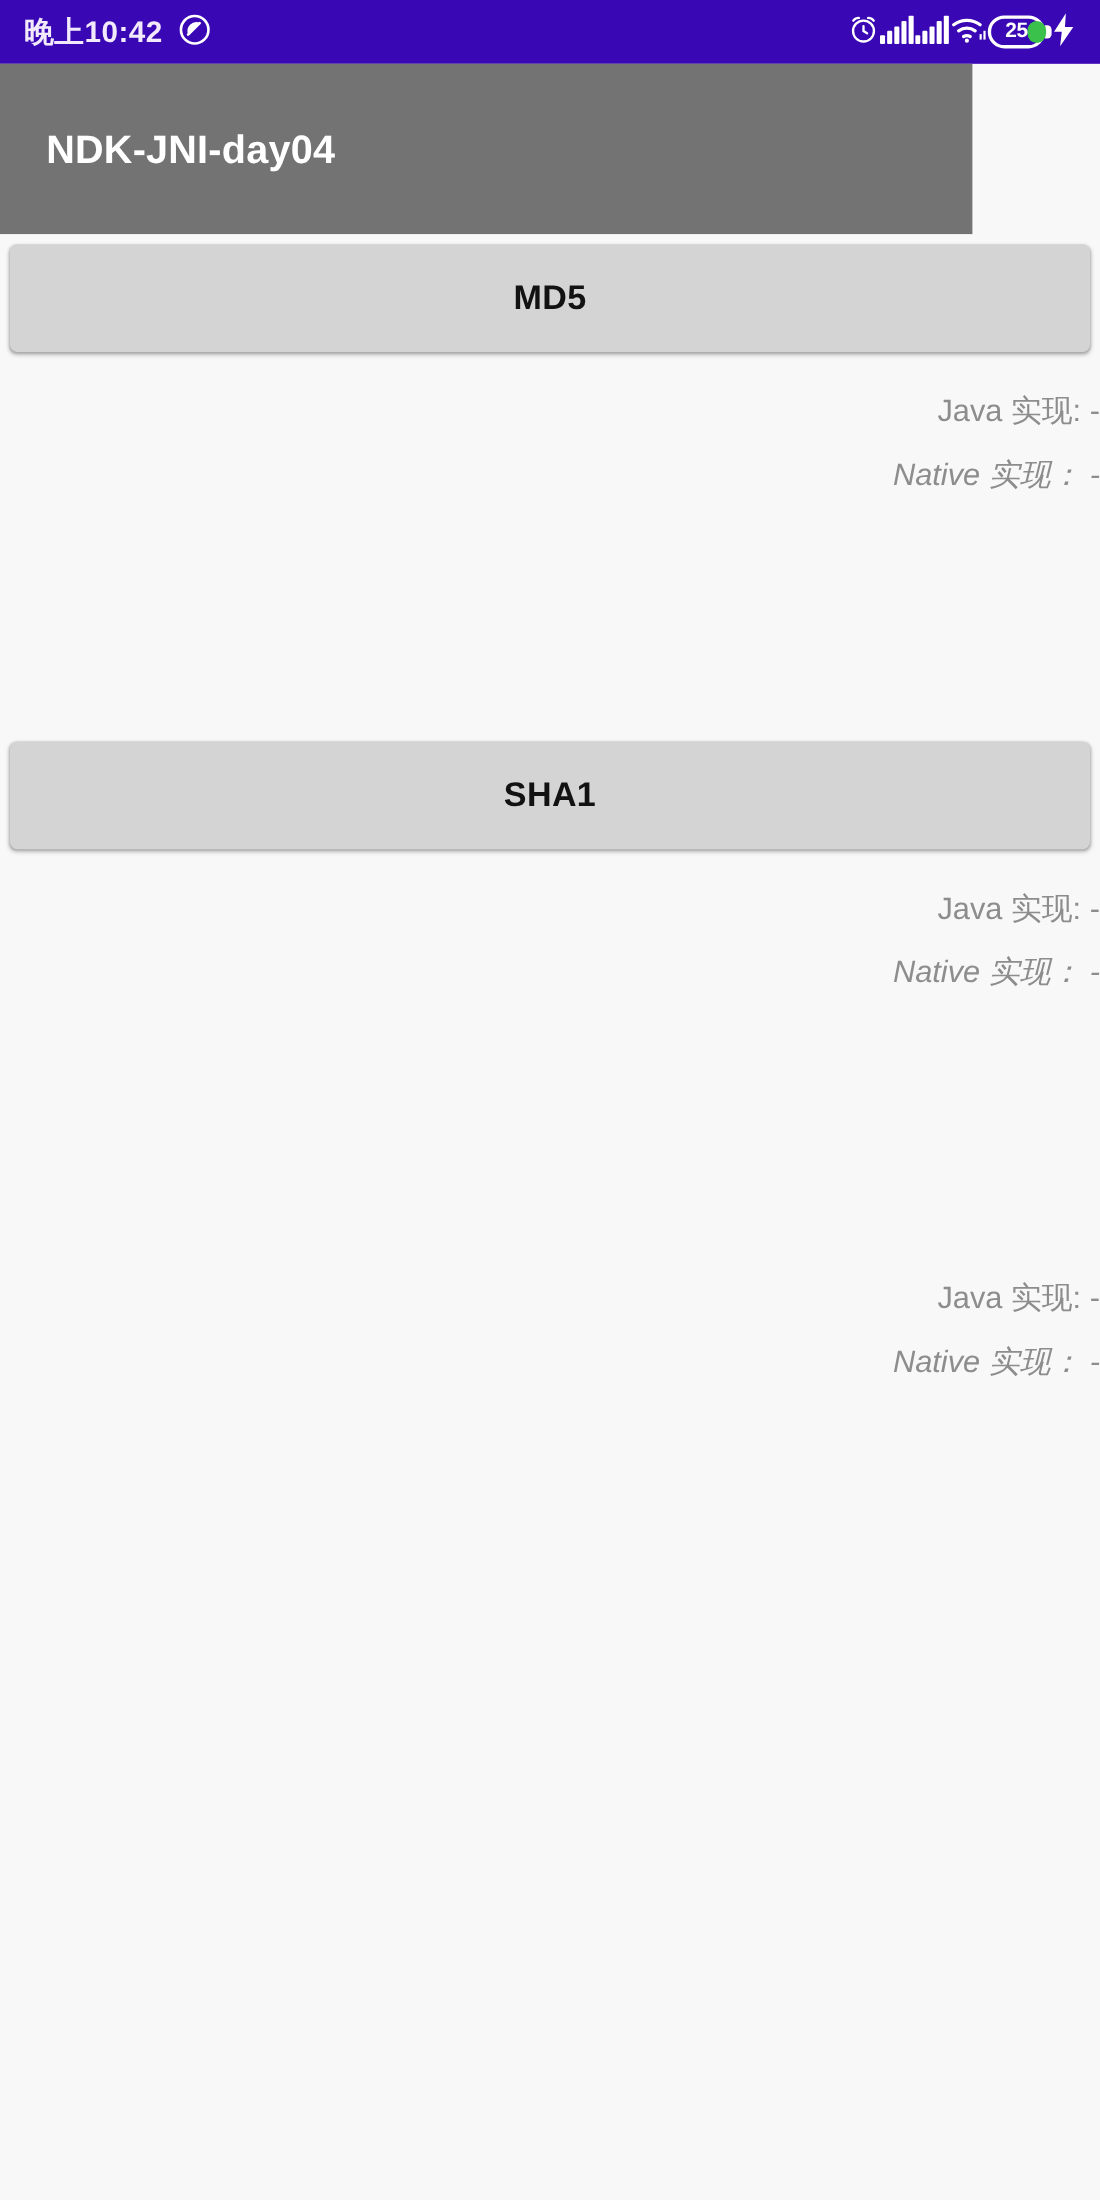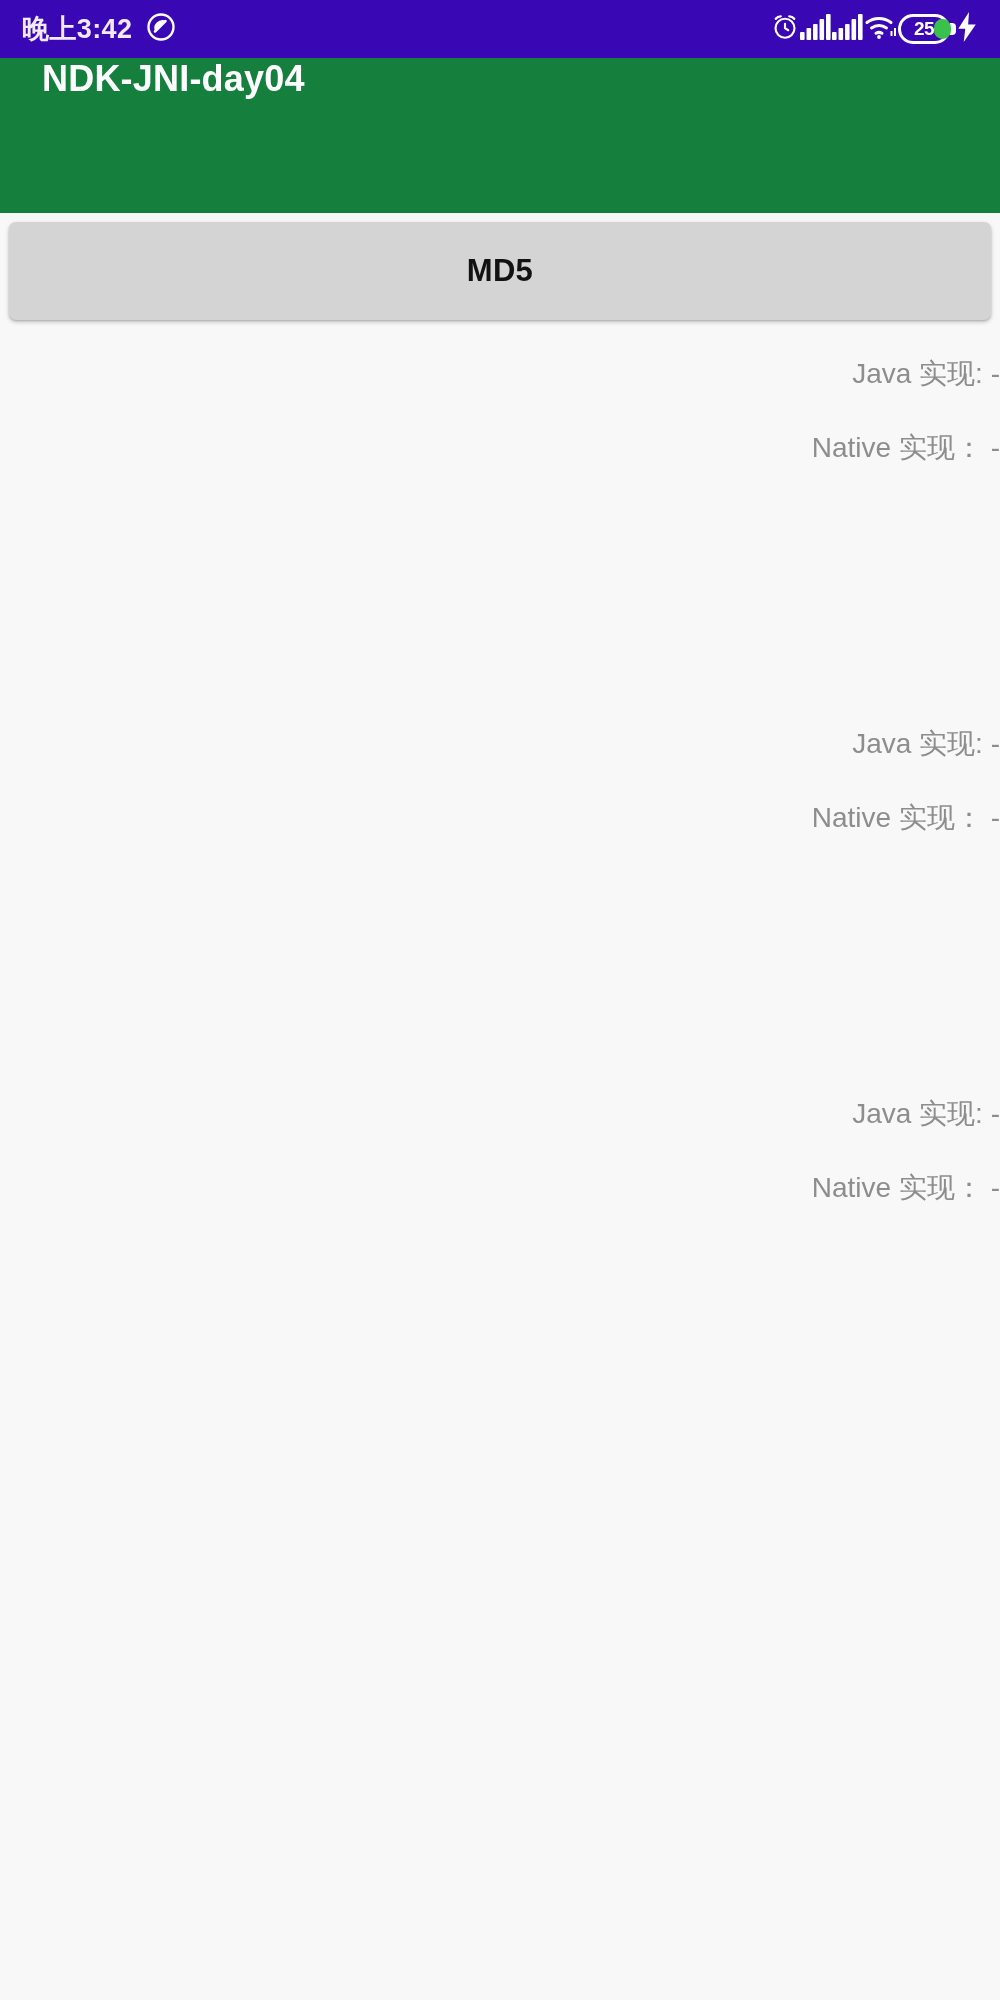--- a/index.html
+++ b/index.html
@@ -36,22 +36,22 @@
     background:#39c14b; border-radius:10px;
   }
   .batt-num{
     position:absolute; left:9px; top:3px; width:34px;
     font-size:19px; font-weight:bold; text-align:center; color:#fff;
     line-height:24px; letter-spacing:-.5px;
   }
 
   
   .appbar{
-    position:absolute; top:58px; left:0; width:1000px; height:155px;
-    background:#15803d; display:flex; 
+    position:absolute; top:58px; left:0; width:884px; height:155px;
+    background:#737373; display:flex; align-items:center;
   }
   .appbar-title{
     font-size:36px; font-weight:bold; color:#ffffff;
     padding-left:42px; letter-spacing:.2px;
   }
 
   
   .content{
     position:absolute; top:213px; left:0; width:1000px; height:1787px;
     background:#f8f8f9; padding-top:9px;
@@ -64,32 +64,32 @@
     color:#121212; font-size:31px; font-weight:bold;
     font-family:"Liberation Sans","DejaVu Sans",sans-serif;
     text-align:center; line-height:98px; cursor:pointer;
     letter-spacing:.3px;
   }
   .result-line{
     color:#8d8d8d; font-size:28px; line-height:34px;
     padding-left:2px; white-space:nowrap;text-align:right;
   }
   .result-java{ margin-top:37px; }
-  .result-native{ margin-top:40px; }
+  .result-native{ margin-top:24px;font-style:italic; }
   .sec-gap{ height:225px; }
   .sec-gap-last{ height:300px; }
 </style>
 </head>
 <body>
 
 <div id="screen">
 
   <div class="statusbar">
     <div class="sb-left">
-      <span class="sb-time">晚上3:42</span>
+      <span class="sb-time">晚上10:42</span>
       <span class="ico">
         <svg width="30" height="30" viewBox="0 0 24 24">
           <circle cx="12" cy="12" r="10" fill="none" stroke="#ffffff" stroke-width="1.9"></circle>
           <path d="M7.2 15.6 L15.6 7.2" stroke="#ffffff" stroke-width="2" stroke-linecap="round"></path>
           <path d="M15.9 7.0 a6.6 6.6 0 0 0 -8.6 8.8 z" fill="#ffffff"></path>
         </svg>
       </span>
     </div>
 
     <div class="sb-right">
@@ -155,20 +155,21 @@
   <div class="content">
 
     <div class="section">
       <button class="hash-button">MD5</button>
       <div class="result-line result-java">Java 实现: -</div>
       <div class="result-line result-native">Native 实现： -</div>
     </div>
     <div class="sec-gap"></div>
 
     <div class="section">
+      <button class="hash-button">SHA1</button>
       <div class="result-line result-java">Java 实现: -</div>
       <div class="result-line result-native">Native 实现： -</div>
     </div>
     <div class="sec-gap"></div>
 
     <div class="section">
       <div class="result-line result-java">Java 实现: -</div>
       <div class="result-line result-native">Native 实现： -</div>
     </div>
     <div class="sec-gap-last"></div>

